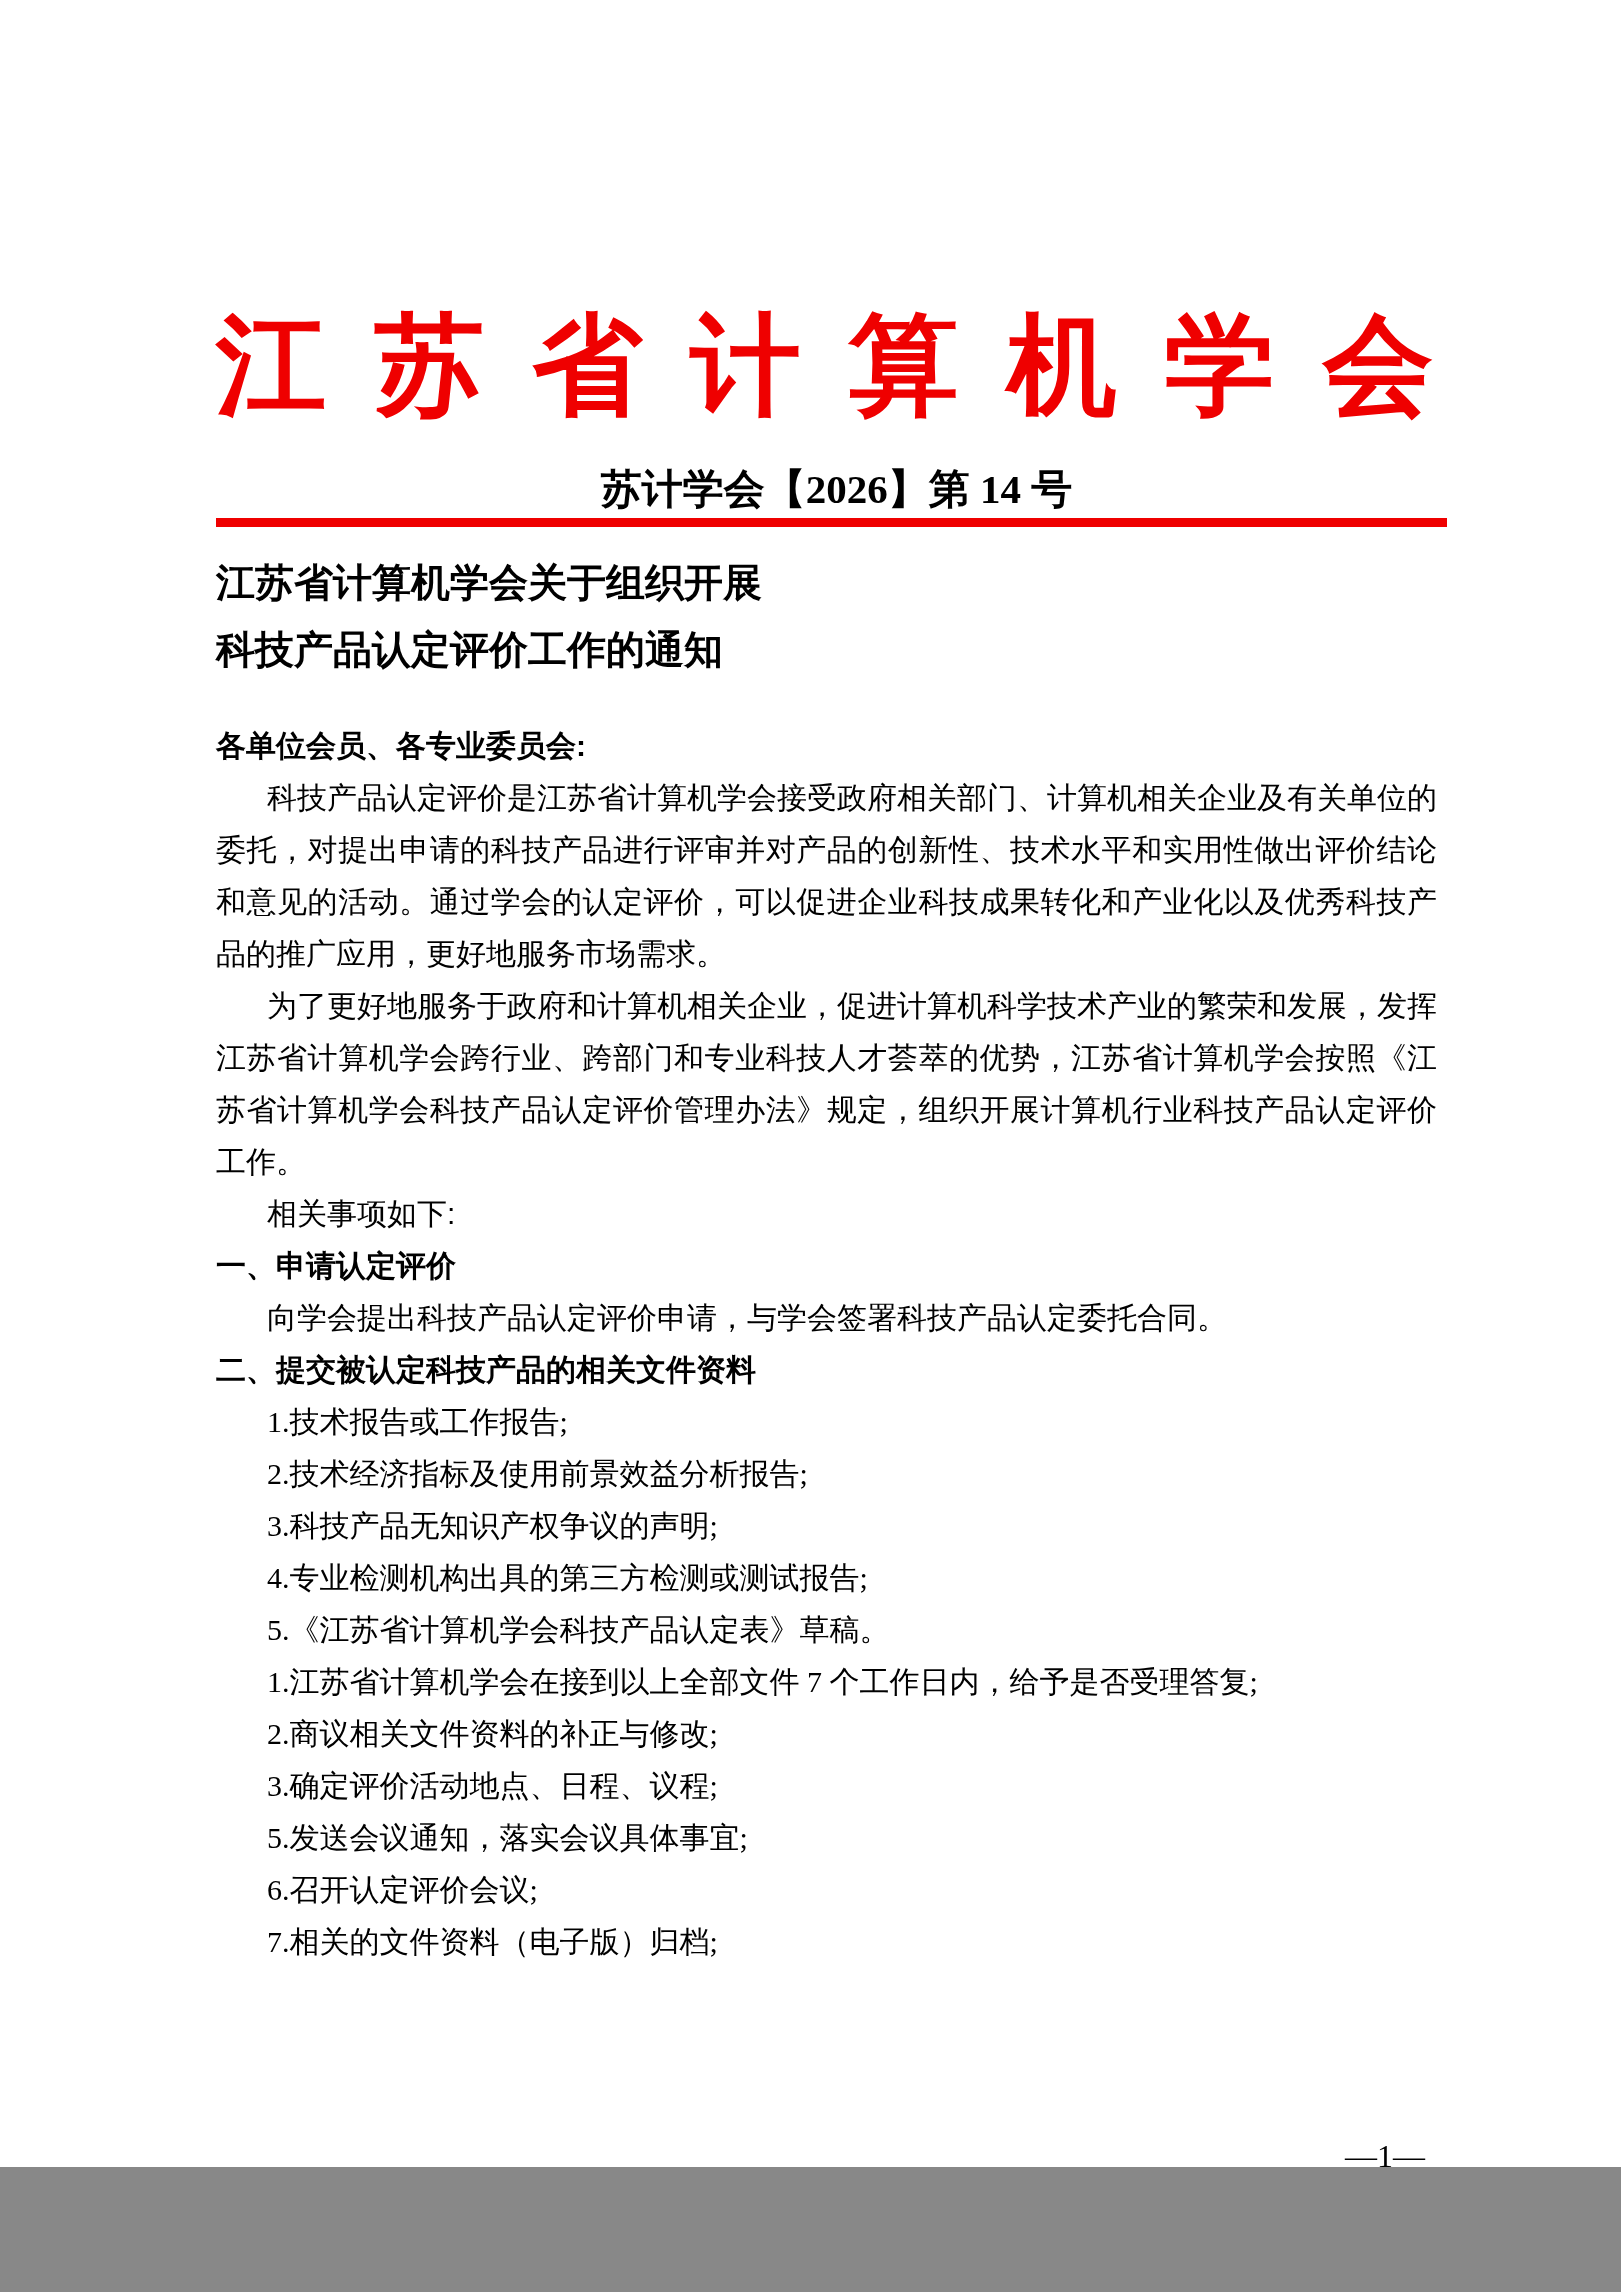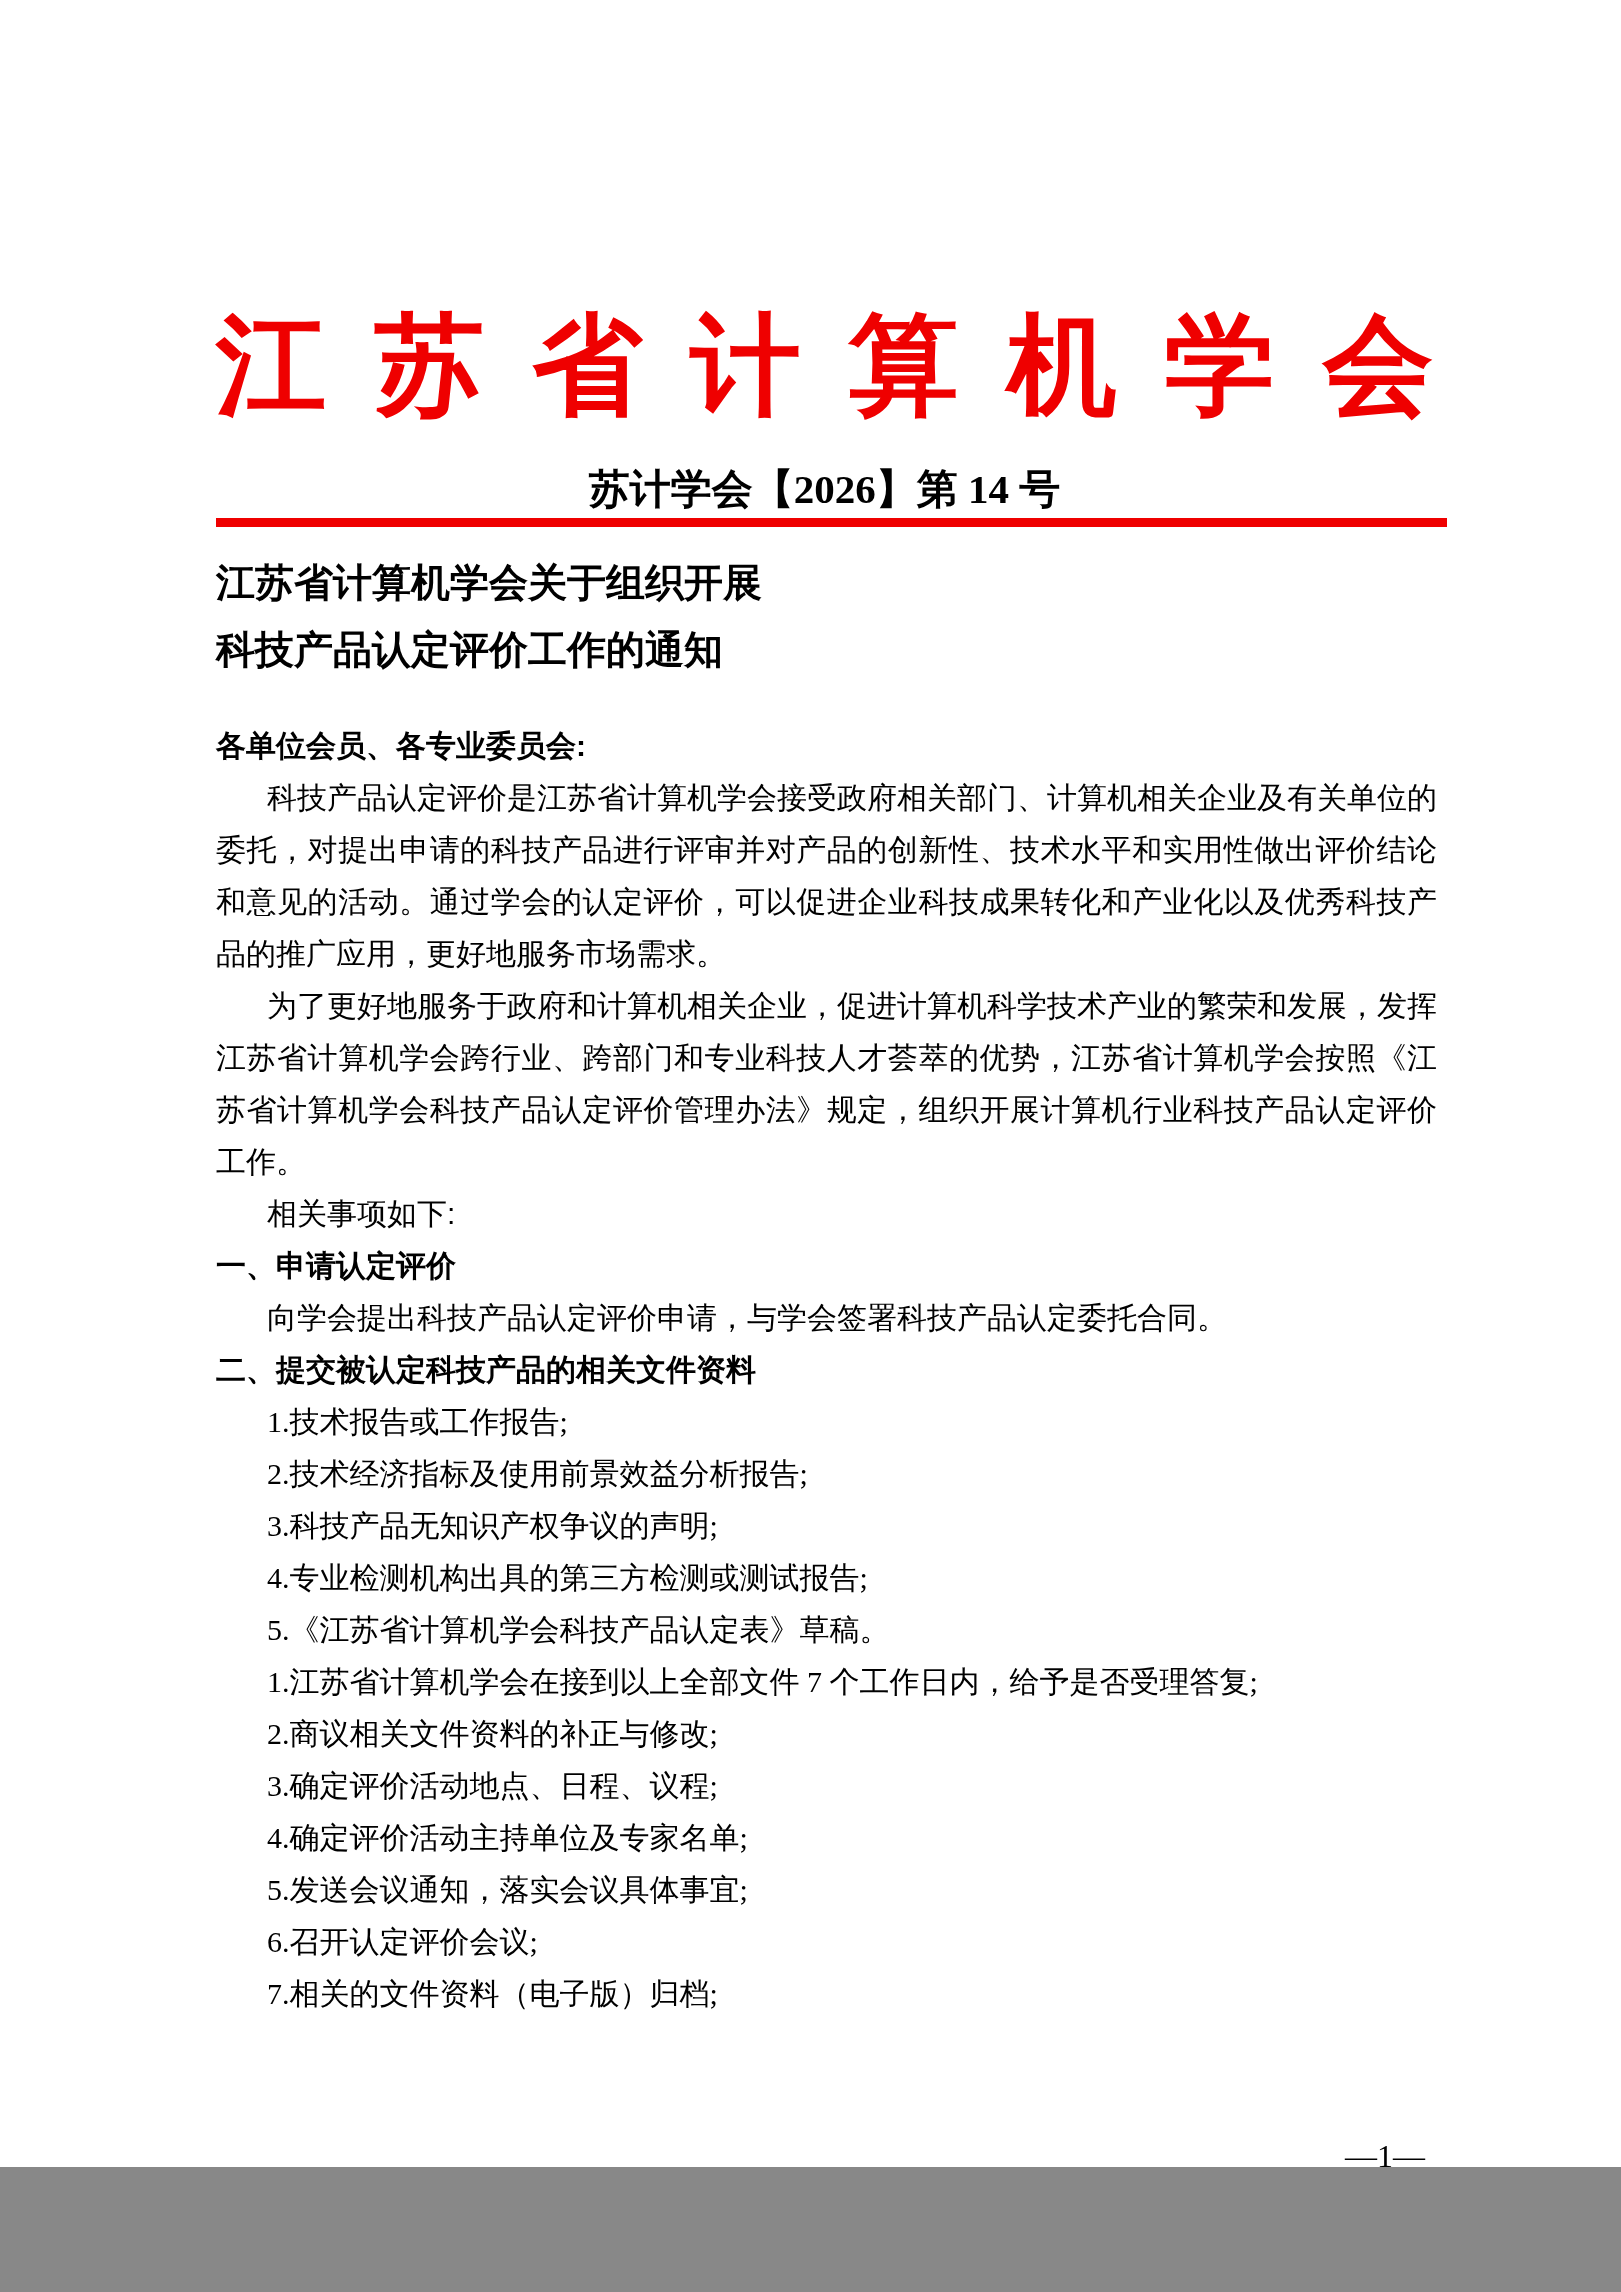--- a/index.html
+++ b/index.html
@@ -25,21 +25,21 @@
     font-weight: bold;
     color: var(--accent-red, #ef0000);
     text-align: justify;
     text-align-last: justify;
     white-space: nowrap;
     font-family: "Liberation Serif", "DejaVu Serif", serif;
   }
   .doc-number {
     position: absolute;
     top: 461px;
-    left: 216px;
+    left: 228px;
     width: 1217px;
     font-size: 41px;
     line-height: 57px;
     font-weight: bold;
     text-align: center;
     font-family: "Liberation Serif", "DejaVu Serif", serif;
   }
   .red-rule {
     position: absolute;
     top: 518px;
@@ -134,21 +134,20 @@
     <p class="indent-line">1.技术报告或工作报告;</p>
     <p class="indent-line">2.技术经济指标及使用前景效益分析报告;</p>
     <p class="indent-line">3.科技产品无知识产权争议的声明;</p>
     <p class="indent-line">4.专业检测机构出具的第三方检测或测试报告;</p>
     <p class="indent-line">5.《江苏省计算机学会科技产品认定表》草稿。</p>
 
 
     <p class="indent-line">1.江苏省计算机学会在接到以上全部文件 7 个工作日内，给予是否受理答复;</p>
     <p class="indent-line">2.商议相关文件资料的补正与修改;</p>
     <p class="indent-line">3.确定评价活动地点、日程、议程;</p>
-    <p class="indent-line">4.确定评价活动主持单位及专家名单;</p>
     <p class="indent-line">5.发送会议通知，落实会议具体事宜;</p>
     <p class="indent-line">6.召开认定评价会议;</p>
     <p class="indent-line">7.相关的文件资料（电子版）归档;</p>
 
   </main>
 
   <div class="page-num">—1—</div>
 
 </div>
 

